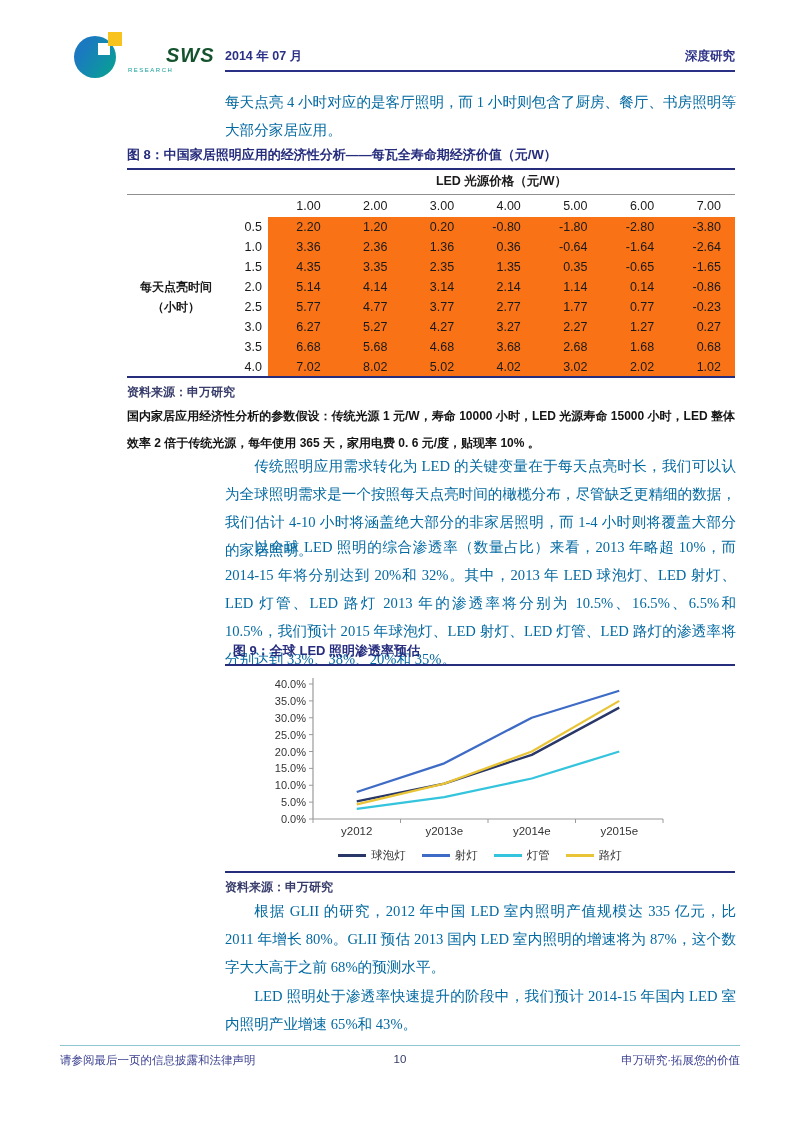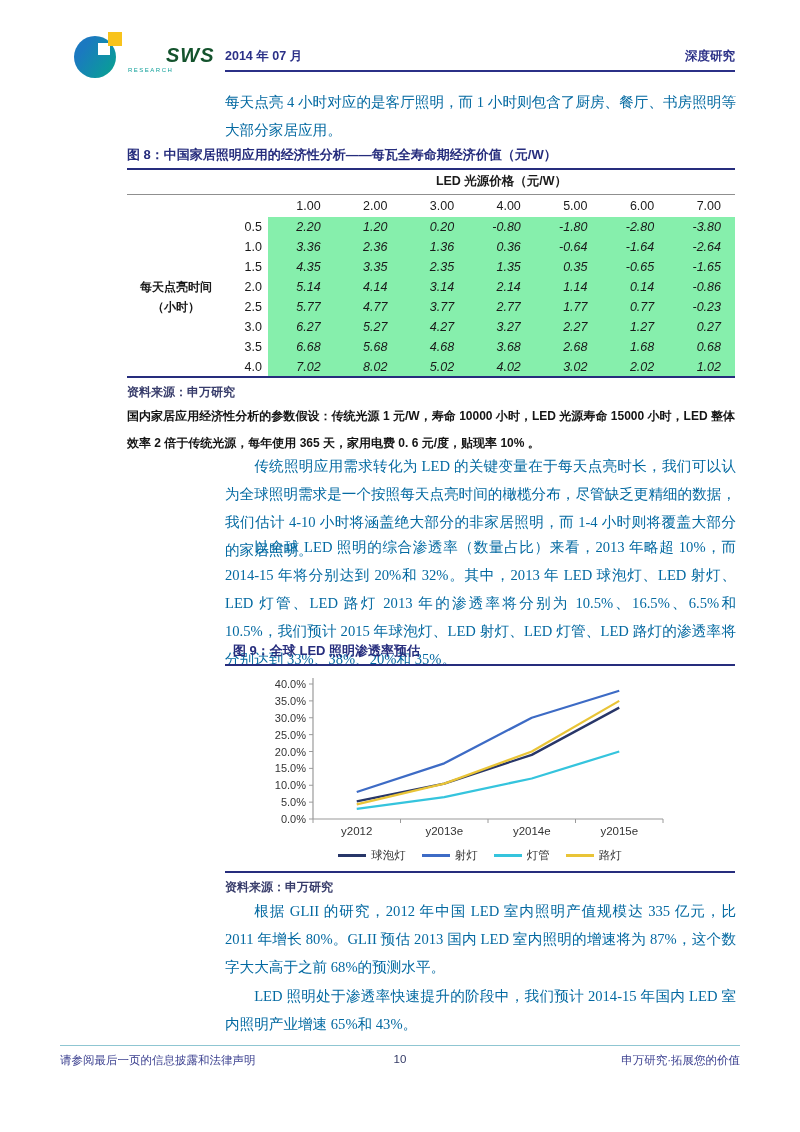--- a/index.html
+++ b/index.html
@@ -52,21 +52,21 @@
   table.econ {
     width:608px; border-collapse:collapse; table-layout:fixed;
     font-family:"Liberation Sans",sans-serif; font-size:12.5px; color:#1a1a1a;
     border-bottom:2.5px solid #262d7d;
   }
   table.econ td { height:20px; }
   tr.unit-row td { border-bottom:1.5px solid #8f8f8f; height:24px; }
   .unit-cell { text-align:center; font-weight:bold; font-size:12.5px; }
   tr.colhead-row td { height:23px; }
   .colhead-cell, .value-cell { text-align:right; padding-right:14px; }
-  .value-cell { background:#86efac;font-style:italic; }
+  .value-cell { background:#f97316; }
   .rowlabel-cell { text-align:right; padding-right:6px; }
   .group-cell {
     text-align:center; vertical-align:middle; font-weight:bold; font-size:12px; line-height:20px;
   }
   .source-line {
     font-family:"Liberation Sans",sans-serif; font-weight:bold;
     font-size:12px; color:#383d6b; margin-top:6px;
   }
   .note-line {
     font-family:"Liberation Sans",sans-serif; font-weight:bold;

